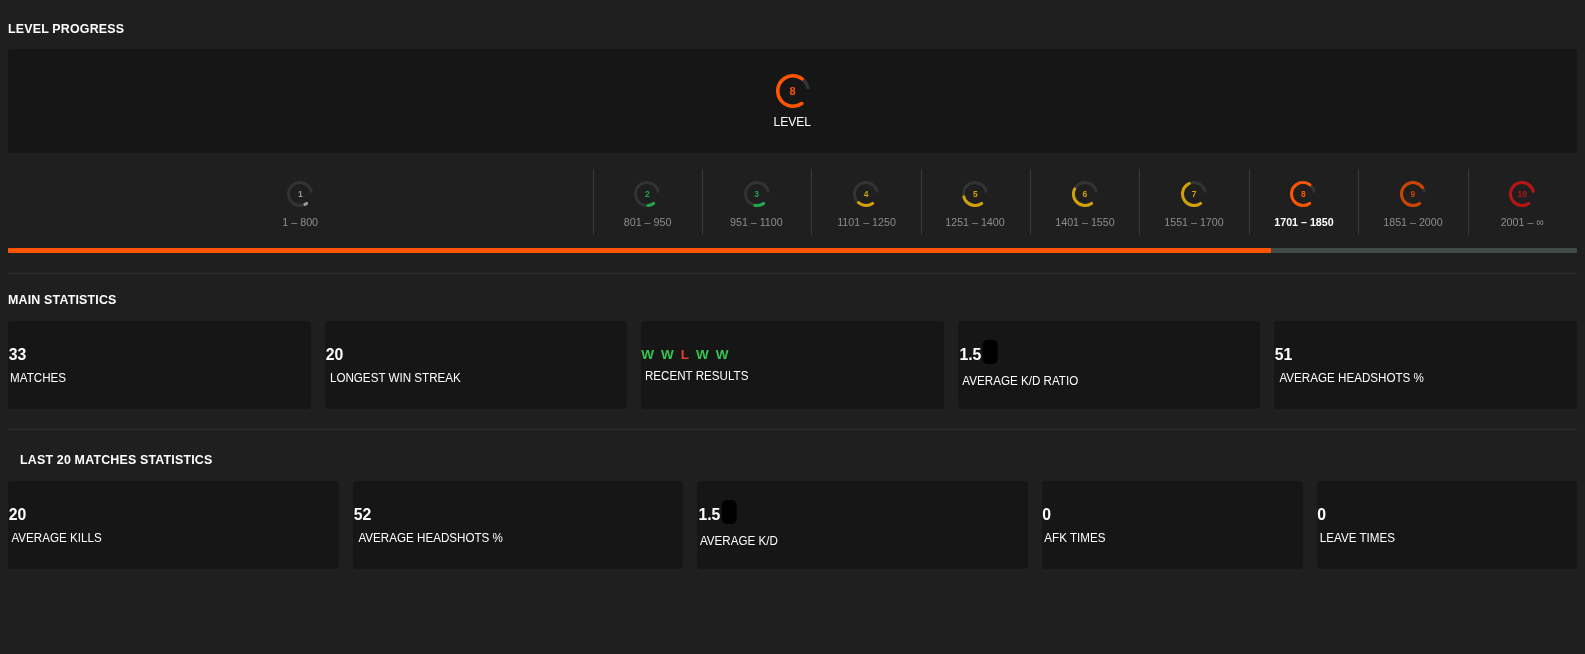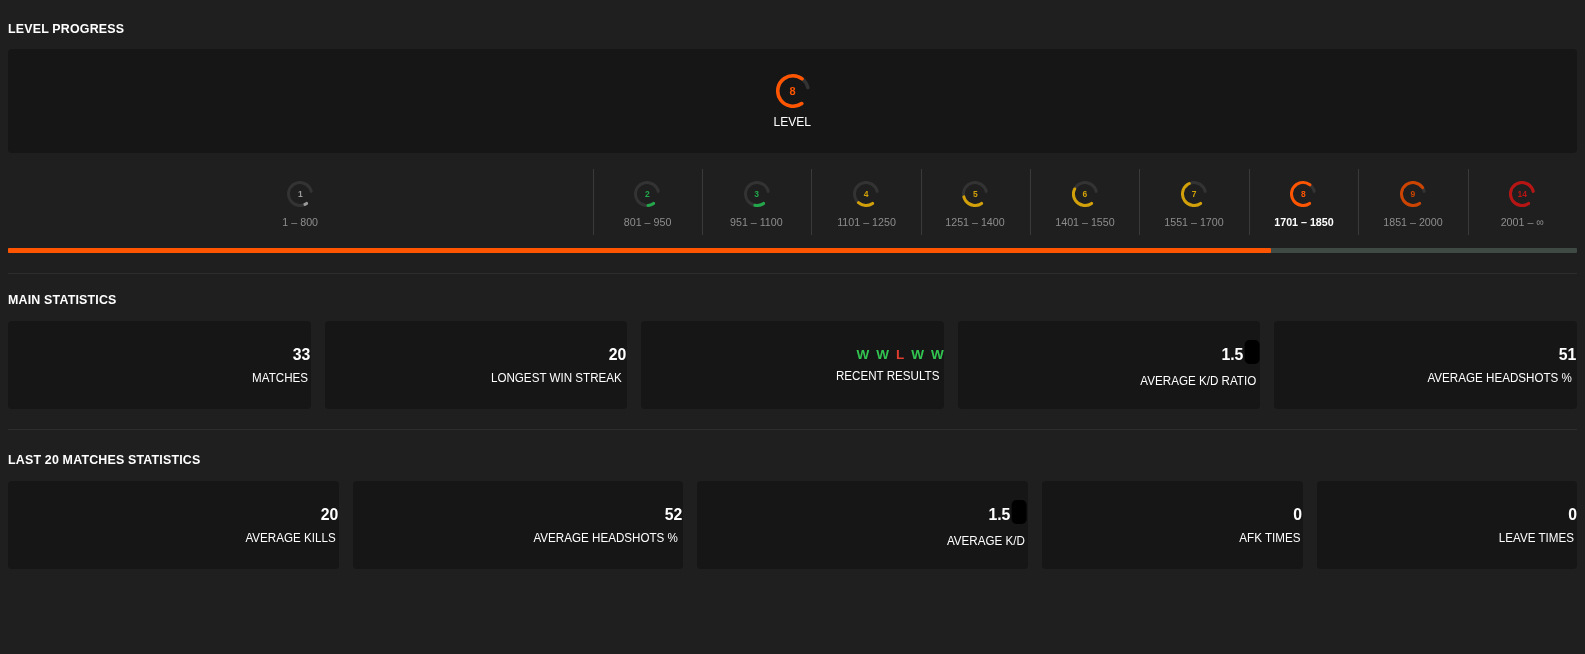--- a/index.html
+++ b/index.html
@@ -126,21 +126,21 @@
 
   
   .stats-row { display: flex; gap: 14px; margin-top: 14px; }
   .stat-card {
     background: #161616;
     border-radius: 4px;
     height: 88px;
     flex: 1 1 0;
     display: flex;
     flex-direction: column;
-    align-items: flex-end;
+    align-items: flex-start;
     justify-content: center;
   }
   .stat-value {
     font-size: 17px;
     font-weight: bold;
     color: #ffffff;
     line-height: 1.15;
     transform: scaleX(0.93);
     position: relative;
     display: inline-flex;
@@ -164,21 +164,21 @@
     vertical-align: middle;
     position: relative;
     top: -3px;
   }
   .results { display: flex; gap: 7px; font-size: 13.5px; font-weight: bold; }
   .res-w { color: #32c451; }
   .res-l { color: #e03d2f; }
 
   
   .bottom-wrap { margin-top: 22px; }
-  .bottom-headers { display: flex; }
+  .bottom-headers { display: flex; margin-left: 12px; }
   .bh-left { width: 1034px; }
   .bh-right { flex: 1; }
   .bottom-cards { display: flex; gap: 14px; margin-top: 14px; }
   .bottom-cards .group { display: flex; gap: 14px; }
   .group-left { width: 1020px; }
   .group-right { flex: 1; }
   .group > .stat-card { flex: 1 1 0; }
 </style>
 </head>
 <body>
@@ -291,21 +291,21 @@
        <div class="num" style="color:#cc4400">9</div>
      </div>
      <div class="range-label">1851 – 2000</div>
         </div>
         <div class="level-col" style="width: 6.97068%;">
           <div class="badge-small">
        <svg width="26" height="26" viewBox="0 0 26 26">
     <circle cx="13" cy="13" r="11.5" fill="none" stroke="#333333" stroke-width="3" stroke-linecap="round" stroke-dasharray="58.20673055401089 72.25663103256524" transform="rotate(55 13 13)" stroke-dashoffset="0"></circle>
     <circle cx="13" cy="13" r="11.5" fill="none" stroke="#b81414" stroke-width="3" stroke-linecap="round" stroke-dasharray="58.20673055401089 72.25663103256524" transform="rotate(55 13 13)"></circle>
   </svg>
-       <div class="num" style="color:#b81414">14</div>
+       <div class="num" style="color:#b81414">10</div>
      </div>
      <div class="range-label">2001 – ∞</div>
         </div>
       </div>
     <div class="progress-track">
       <div class="progress-fill" id="prog-fill" style="width: 80.5%;"></div>
     </div>
   </div>
 
   <div class="divider"></div>

